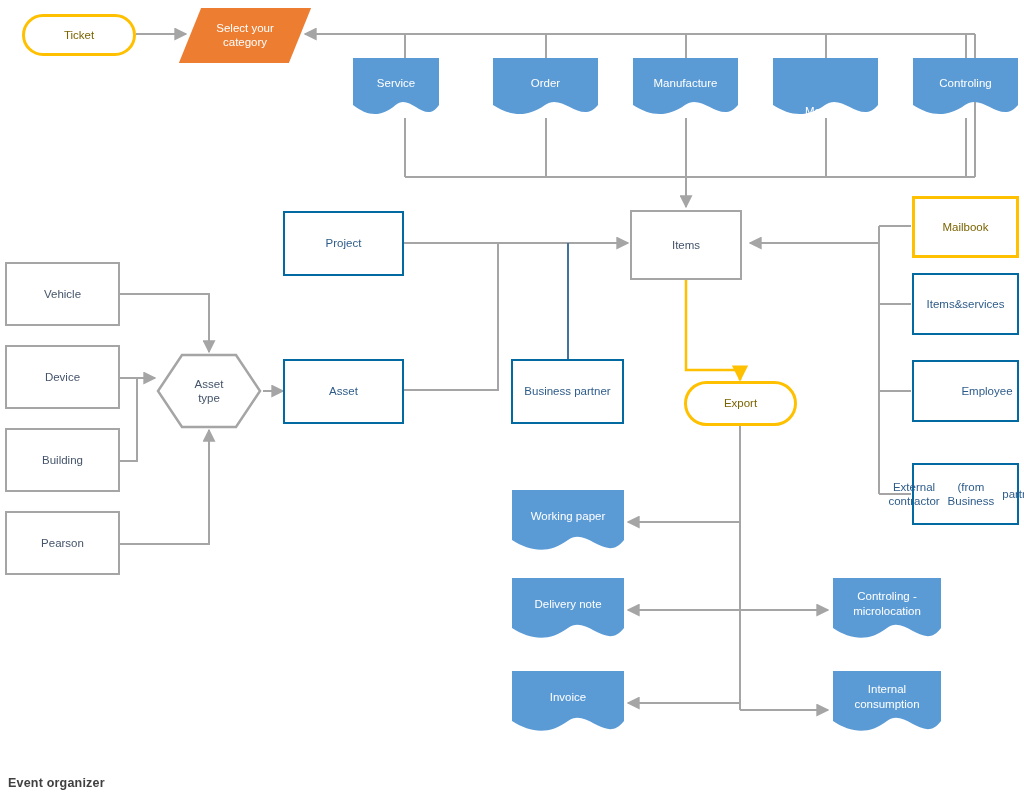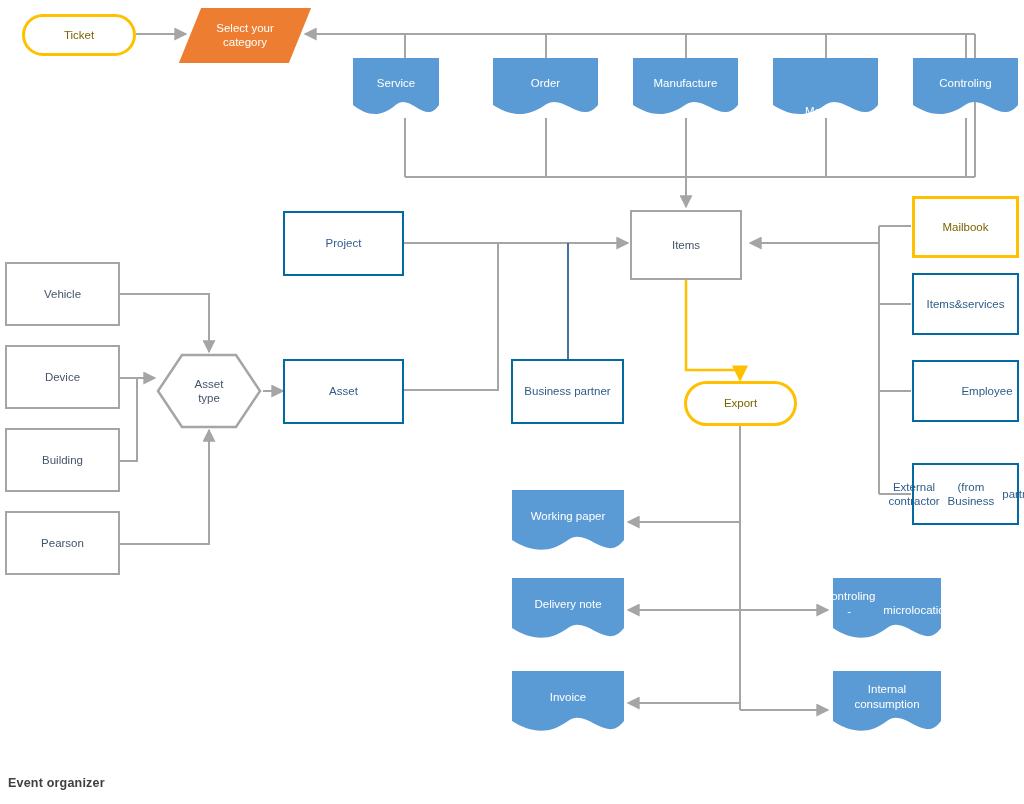--- a/index.html
+++ b/index.html
@@ -277,21 +277,21 @@
     <span class="lbl" style="margin-top:-12px;">Delivery note</span>
   </div>
 
   <div class="node doc" style="left:512px; top:671px; width:112px; height:65px;">
     <svg class="wave" viewBox="0 0 112 65" preserveAspectRatio="none">
       <path d="M0,0 H112 V50 C 94,74 75,36 56,50 C 37,64 19,62 0,50 Z" fill="#5B9BD5"></path>
     </svg>
     <span class="lbl" style="margin-top:-12px;">Invoice</span>
   </div>
 
-  <div class="node doc" style="left:833px; top:578px; width:108px; height:65px; flex-direction:row;">
+  <div class="node doc" style="left:833px; top:578px; width:108px; height:65px; flex-direction:column;">
     <svg class="wave" viewBox="0 0 108 65" preserveAspectRatio="none">
       <path d="M0,0 H108 V50 C 91,74 72,36 54,50 C 36,64 18,62 0,50 Z" fill="#5B9BD5"></path>
     </svg>
     <span class="lbl" style="margin-top:-14px;">Controling -</span>
     <span class="lbl">microlocation</span>
   </div>
 
   <div class="node doc" style="left:833px; top:671px; width:108px; height:65px; flex-direction:column;">
     <svg class="wave" viewBox="0 0 108 65" preserveAspectRatio="none">
       <path d="M0,0 H108 V50 C 91,74 72,36 54,50 C 36,64 18,62 0,50 Z" fill="#5B9BD5"></path>

